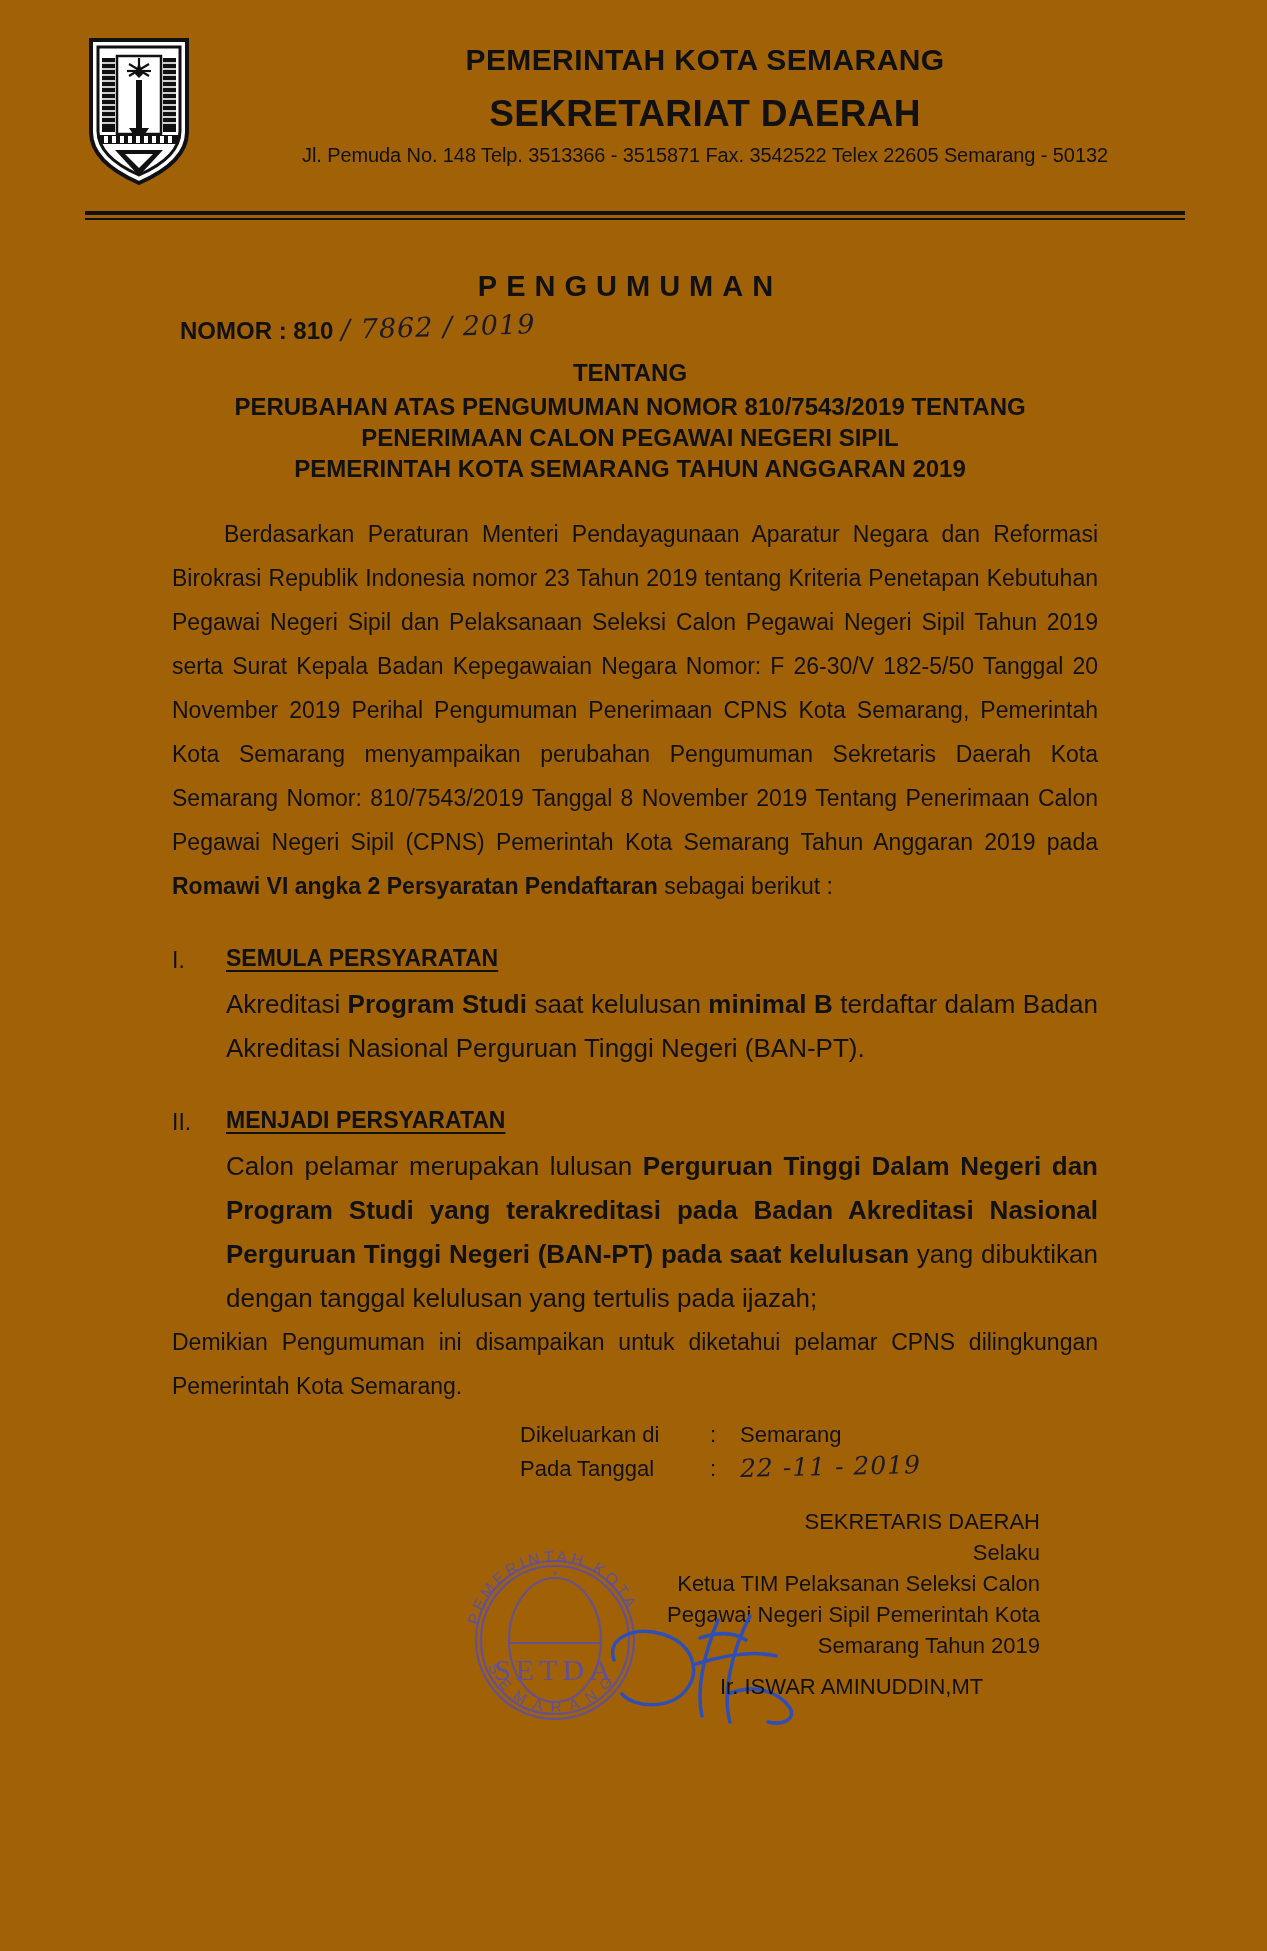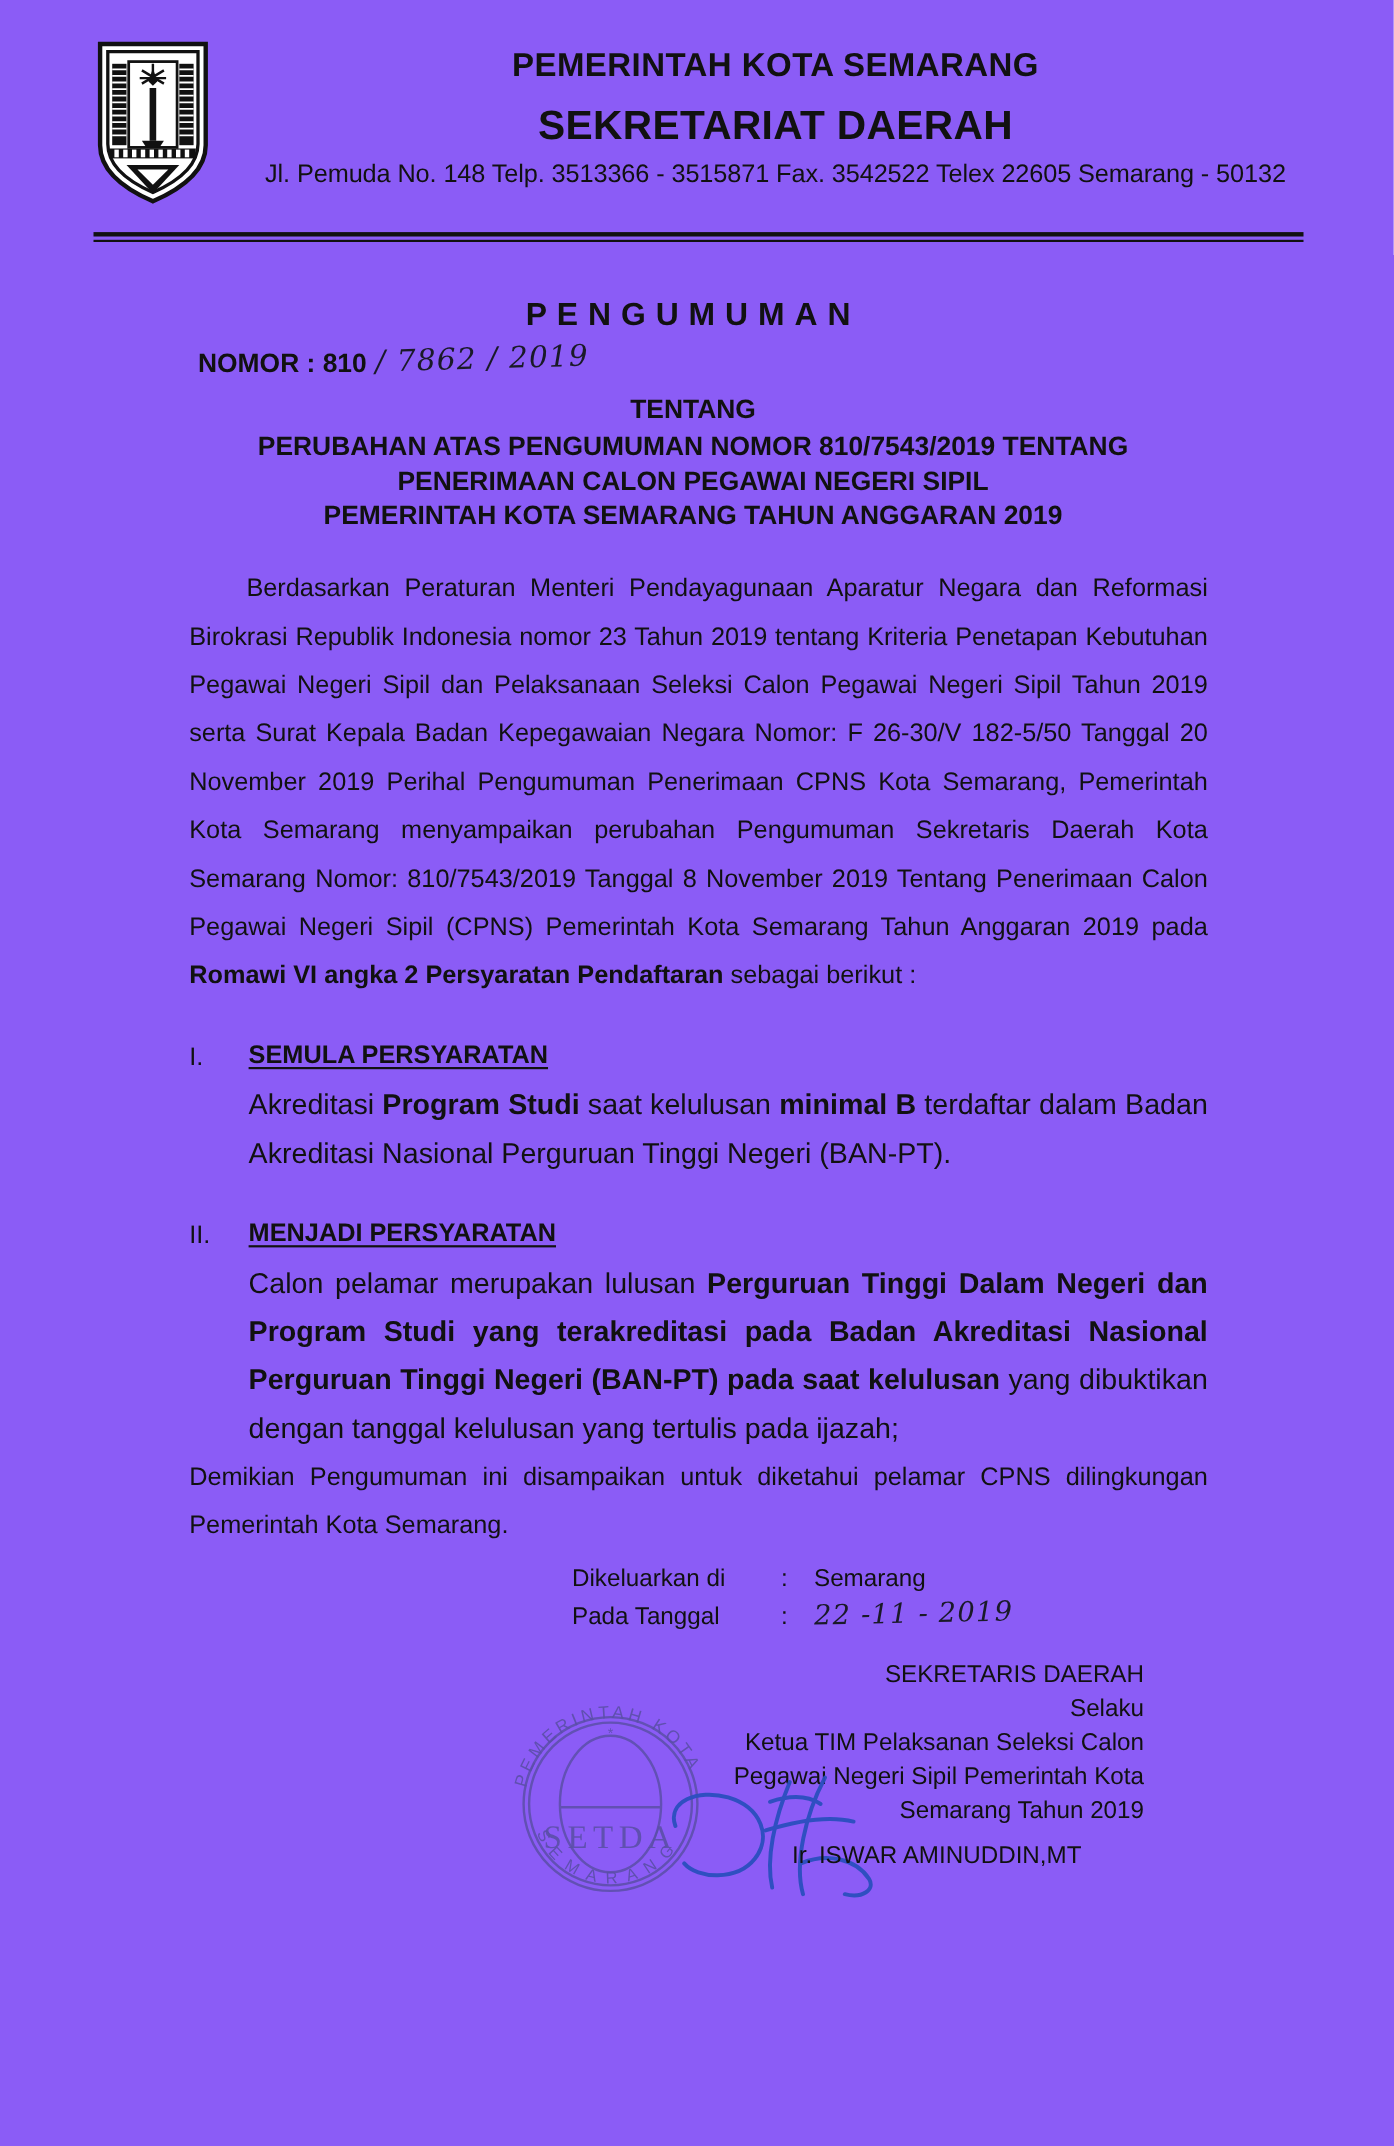--- a/index.html
+++ b/index.html
@@ -6,21 +6,21 @@
   body {
     width:1267px; height:1951px;
     background:#ffffff;
     font-family:"Liberation Sans", sans-serif;
     color:#111;
     position:relative;
     overflow:hidden;
   }
   .page {
     position:absolute; inset:0;
-    background:#8b5cf6;
+    background:#a16207;
   }
   
   .letterhead {
     position:absolute;
     left:0; top:34px; width:1267px;
     height:160px;
   }
   .crest {
     position:absolute; left:85px; top:2px;
     width:108px; height:150px;
@@ -31,21 +31,21 @@
   }
   .head-line1 {
     font-size:30px; font-weight:bold; letter-spacing:0.4px;
     line-height:1.18;
   }
   .head-line2 {
     font-size:37px; font-weight:bold; letter-spacing:0.3px;
     line-height:1.2; margin-top:15px;
   }
   .head-addr {
-    font-size:23px; line-height:1.25; margin-top:6px;
+    font-size:20px; line-height:1.25; margin-top:6px;
     letter-spacing:-0.1px;
     white-space:nowrap;
   }
   .rule-wrap {
     position:absolute; left:85px; top:211px; width:1100px;
   }
   .rule-thick { height:4px; background:#111; }
   .rule-thin { height:1.5px; background:#111; margin-top:3px; }
 
   

